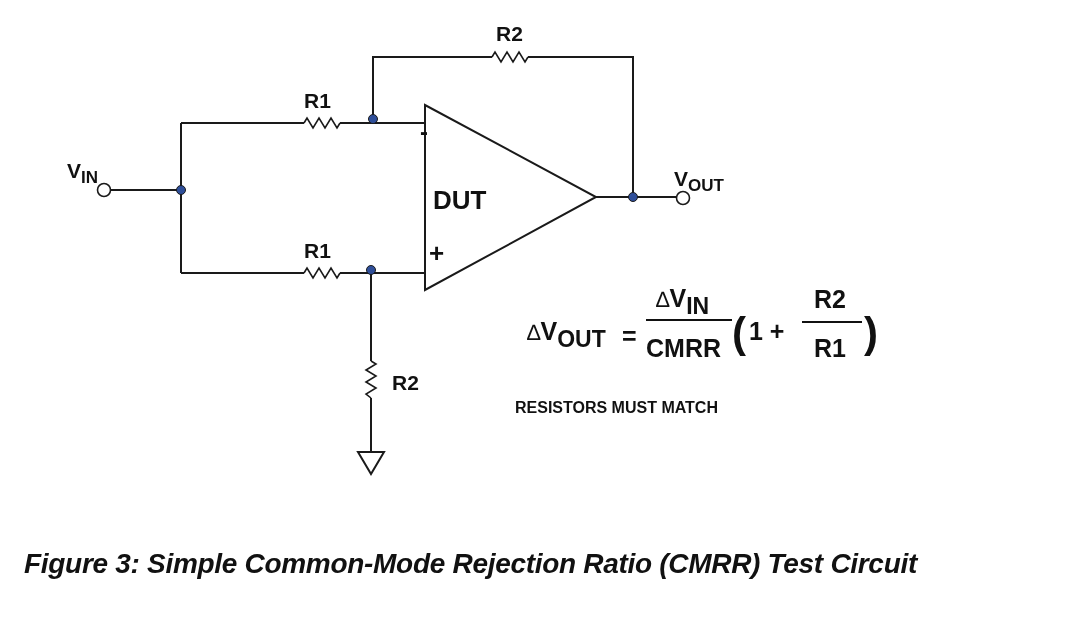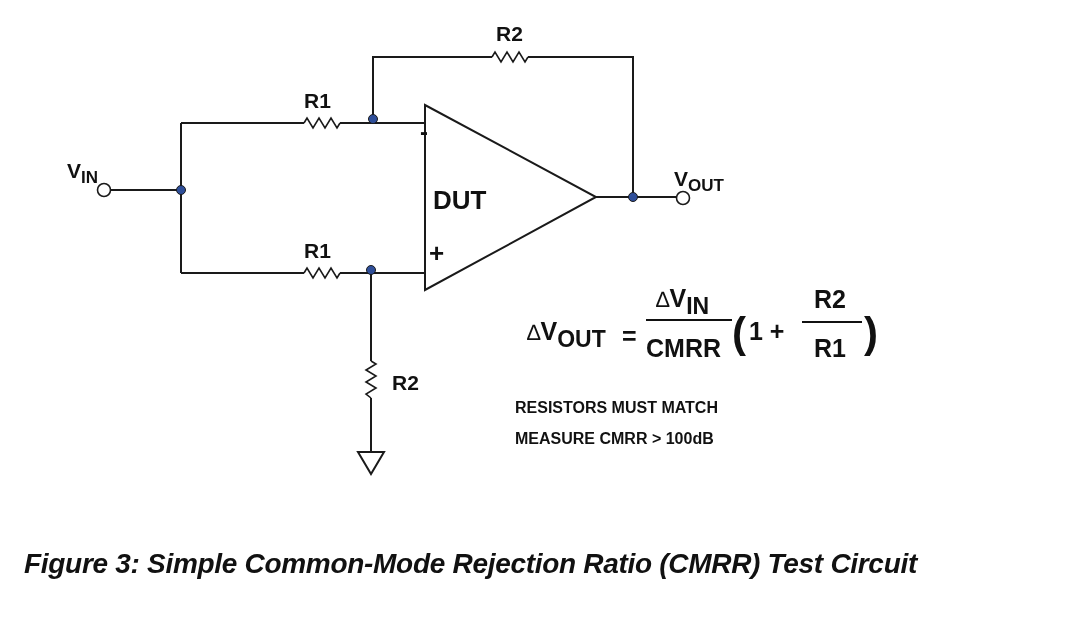--- a/index.html
+++ b/index.html
@@ -73,15 +73,15 @@
     <text class="lbl" x="646" y="357" font-size="25">CMRR</text>
     <text class="lbl" x="732" y="347" font-size="42" font-weight="normal">(</text>
     <text class="lbl" x="749" y="340" font-size="25">1 +</text>
     <text class="lbl" x="814" y="308" font-size="25">R2</text>
     <line x1="802" y1="322" x2="862" y2="322" stroke="#111" stroke-width="2"></line>
     <text class="lbl" x="814" y="357" font-size="25">R1</text>
     <text class="lbl" x="864" y="347" font-size="42" font-weight="normal">)</text>
   </g>
 </svg>
 
-<div class="note"><div>RESISTORS MUST MATCH</div><div>MEASURE CMRR &gt; 100dB</div></div>
+<div class="note"><div>RESISTORS MUST MATCH</div></div>
 
 <div class="caption">Figure 3: Simple Common-Mode Rejection Ratio (CMRR) Test Circuit</div>
 
 </body></html>

